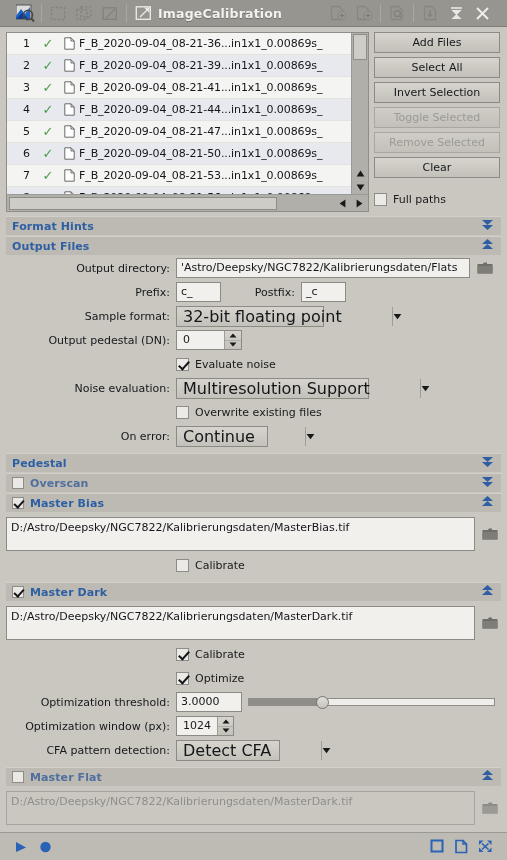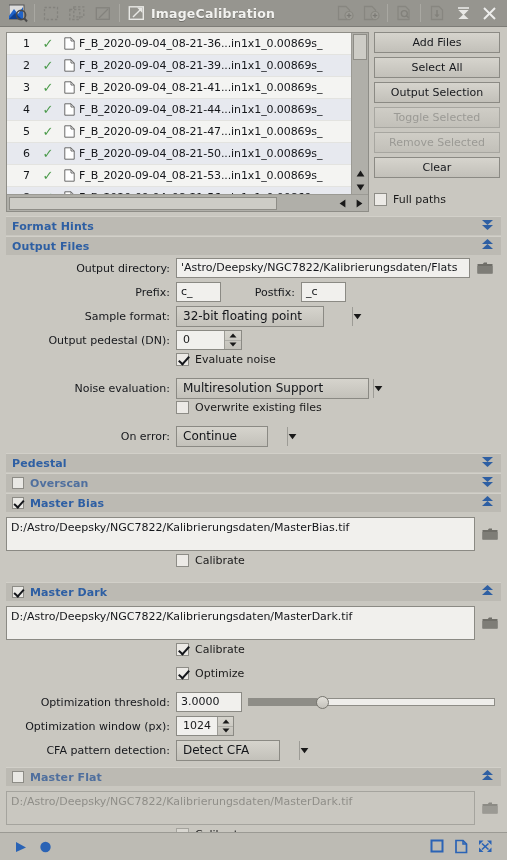--- a/index.html
+++ b/index.html
@@ -19,21 +19,21 @@
     display: flex;
     flex-direction: column;
   }
 
   
   .titlebar {
     height: 27px;
     background: #96958f;
     display: flex;
     align-items: center;
-    padding: 0 5px;
+    padding: 0 12px;
     flex: none;
     border-bottom: 1px solid #7d7c77;
   }
   .tb-icon {
     width: 26px; height: 22px;
     display: flex; align-items: center; justify-content: center;
     opacity: .45;
   }
   .tb-icon.bright { opacity: 1; }
   .tb-sep {
@@ -261,22 +261,22 @@
     width: 22px; height: 20px;
     margin-left: 4px;
     display: flex; align-items: center; justify-content: center;
     flex: none;
   }
   .combo {
     height: 21px;
     background: linear-gradient(#d6d4cd, #c3c1ba);
     border: 1px solid #8b8a84;
     display: flex;
-    align-items: center;
-    font-size: 12px;
+    align-items: flex-end;
+    font-size: 16px;
     color: #14161a;
     gap: 44px;
   }
   .combo .ctext { padding: 0 6px; flex: 1 1 auto; white-space: nowrap; }
   .combo .carrow {
     width: 19px;
     height: 100%;
     border-left: 1px solid #9d9c96;
     display: flex; align-items: center; justify-content: center;
   }
@@ -336,21 +336,21 @@
     width: 13px; height: 13px;
     border-radius: 50%;
     background: linear-gradient(#e2e0da, #c4c2bb);
     border: 1px solid #77766f;
   }
 
   
   .pathrow { display: flex; align-items: center; padding: 3px 0; }
   .pathrow .input { flex: 1 1 auto; height: 34px; line-height: 19px; }
 
-  .center-line { display: flex; align-items: flex-start; padding-left: 170px; }
+  .center-line { display: flex; align-items: center; padding-left: 170px; }
 
   
   .bottombar {
     height: 28px;
     background: #bdbbb4;
     border-top: 1px solid #9b9a94;
     display: flex;
     align-items: center;
     padding: 0 10px;
     flex: none;
@@ -586,21 +586,21 @@
               <svg width="7" height="9" viewBox="0 0 7 9">
                   <polygon points="6.4,4.5 0.6,0.6 0.6,8.4" fill="#191919"></polygon>
                 </svg>
             </div>
           </div>
         </div>
 
         <div class="btn-col">
           <div class="btn">Add Files</div>
           <div class="btn">Select All</div>
-          <div class="btn">Output Selection</div>
+          <div class="btn">Invert Selection</div>
           <div class="btn disabled">Toggle Selected</div>
           <div class="btn disabled">Remove Selected</div>
           <div class="btn">Clear</div>
           <div class="chk-line">
             <span class="cb"></span>
             <span class="lbl">Full paths</span>
           </div>
         </div>
       </div>
     </div>

